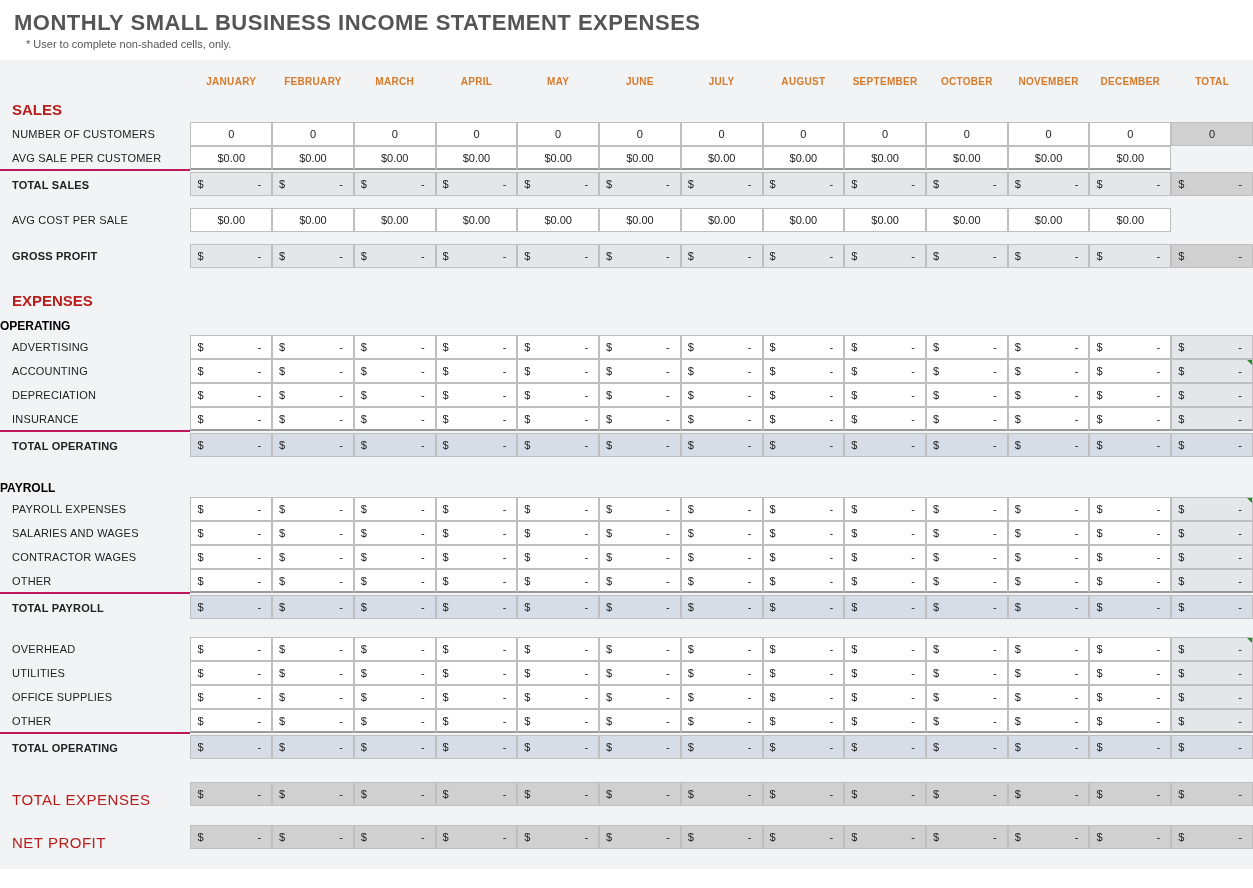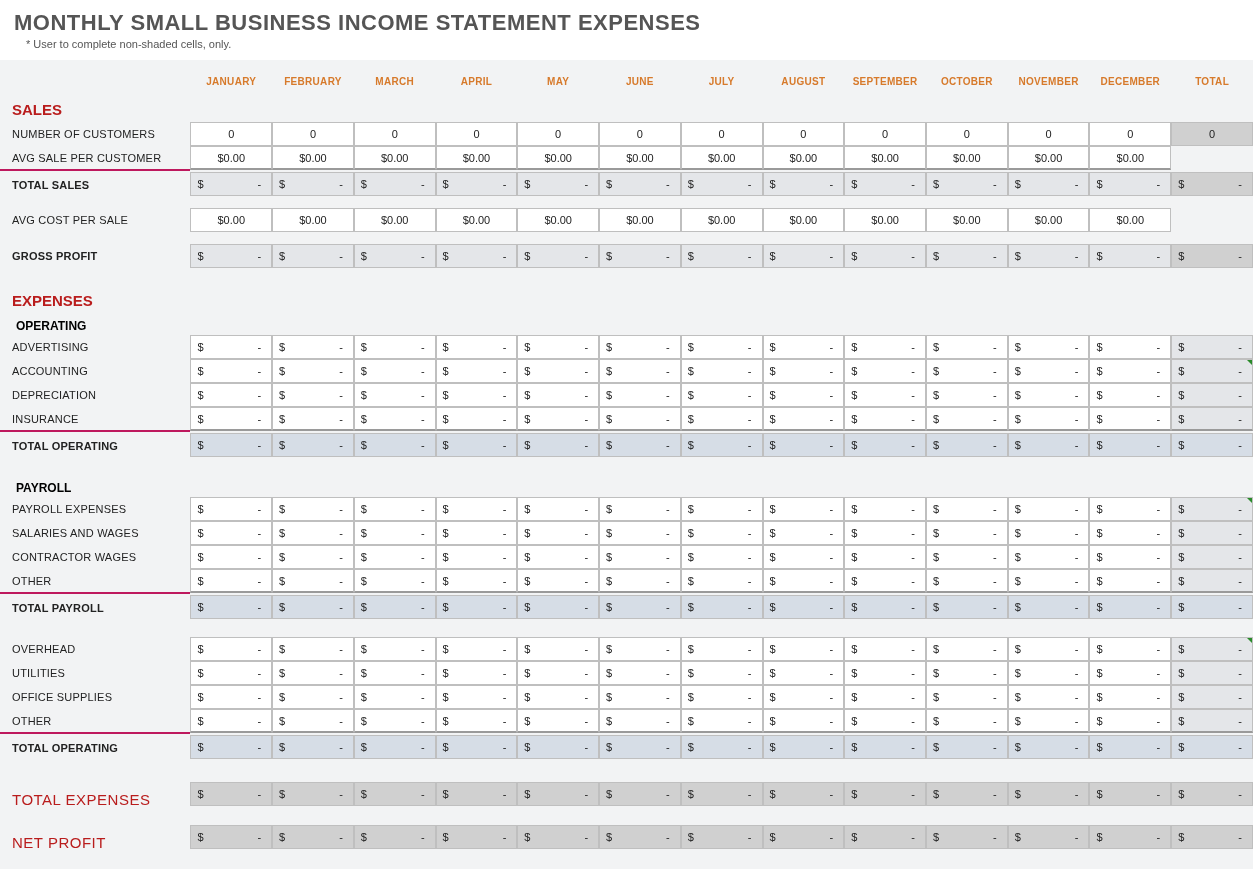--- a/index.html
+++ b/index.html
@@ -58,21 +58,21 @@
     font-size: 15px;
     font-weight: 400;
     letter-spacing: 0.5px;
     padding-top: 14px;
     padding-bottom: 2px;
   }
   .sub-head {
     color: #000;
     font-size: 12px;
     font-weight: 700;
-    padding: 6px 6px 2px 16px;
+    padding: 6px 6px 2px 0;
   }
   .row-label {
     font-size: 11px;
     color: #222;
     padding: 0 6px 0 12px;
     letter-spacing: 0.2px;
   }
   .row-label.bold { font-weight: 700; font-size: 11px; }
   .spacer td { height: 10px; }
   .spacer-lg td { height: 16px; }

